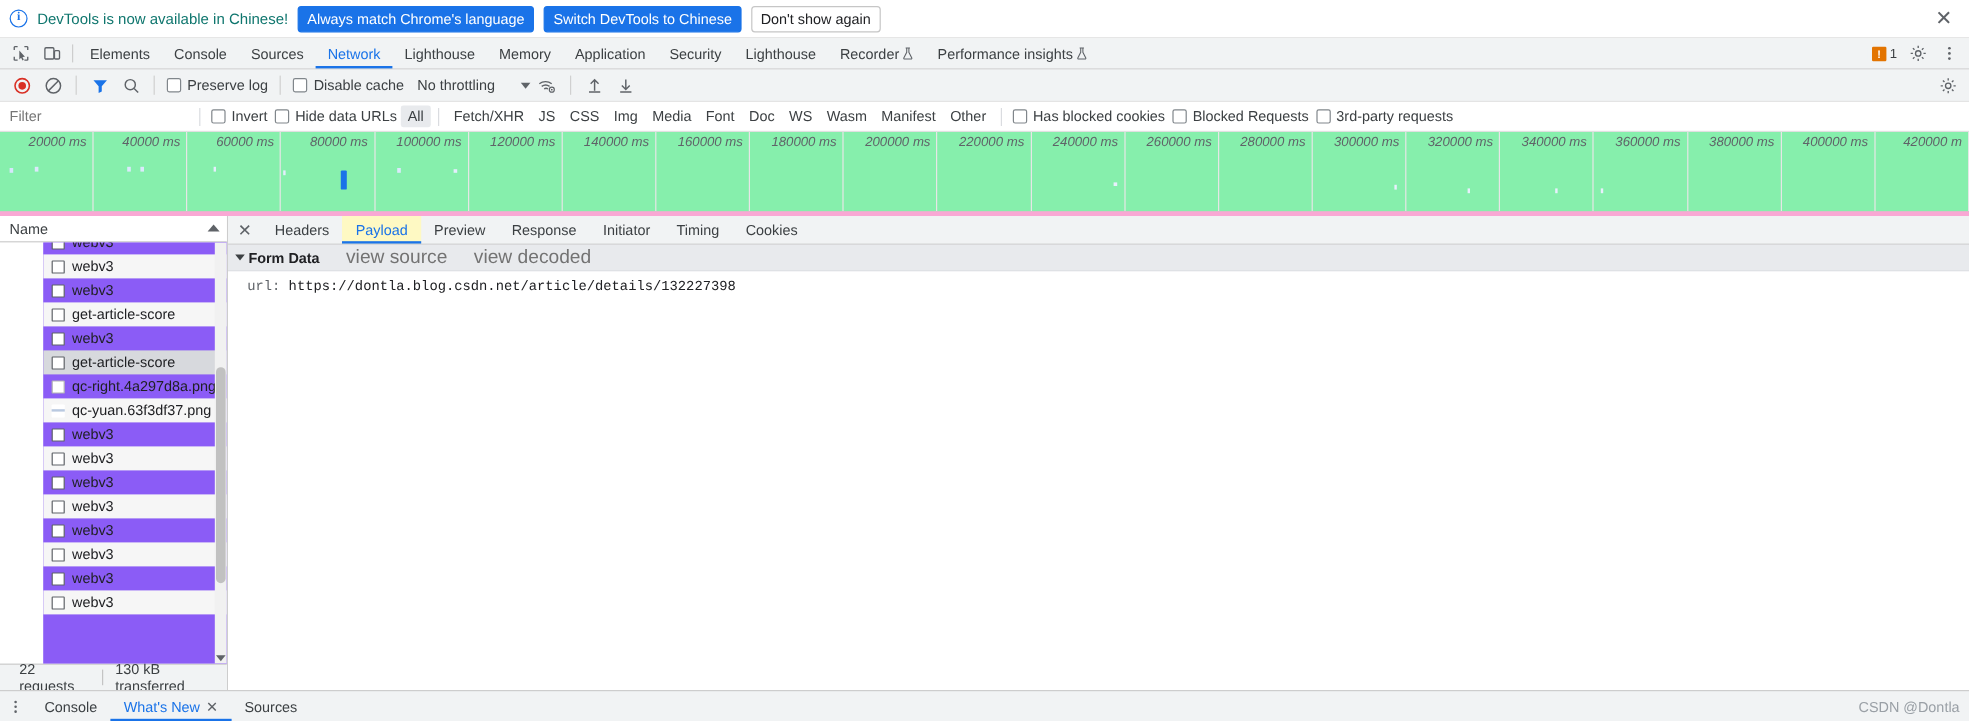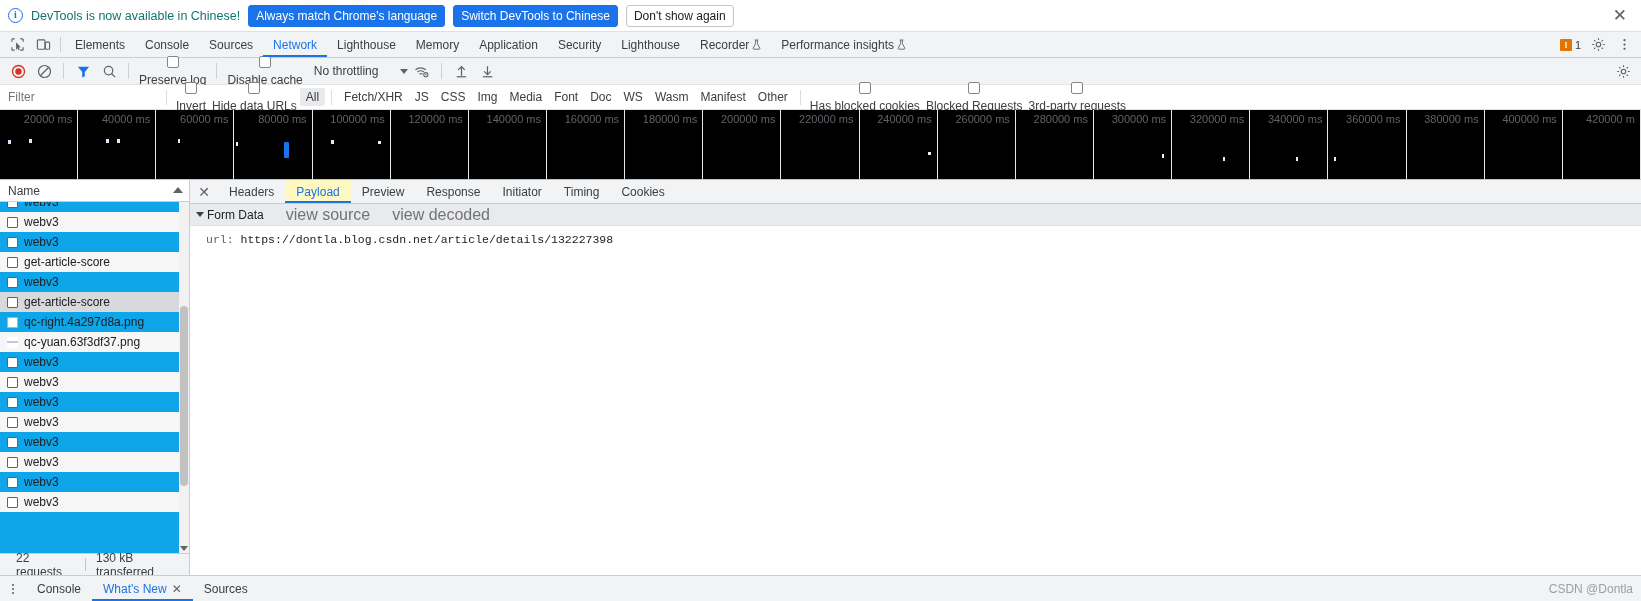--- a/index.html
+++ b/index.html
@@ -91,21 +91,21 @@
     background: #f1f3f4; border-bottom: 1px solid #e4e4e4;
     display: flex; align-items: center; padding: 0 6px; gap: 2px;
   }
   .ticon {
     width: 24px; height: 22px; display: flex; align-items: center;
     justify-content: center; cursor: pointer; color: #5f6368; border-radius: 2px;
   }
   .vsep { width: 1px; height: 16px; background: #d0d0d0; margin: 0 5px; }
   .cbox {
     display: flex; align-items: center; gap: 5px; cursor: pointer;
-    font-size: 12px; color: #3c4043; white-space: nowrap; padding: 0 3px; flex-direction: column;
+    font-size: 12px; color: #3c4043; white-space: nowrap; padding: 0 3px;
   }
   .cbsq {
     width: 12px; height: 12px; border: 1px solid #80868b;
     border-radius: 2px; background: #fff; flex: 0 0 12px;
   }
   .throttle-sel {
     display: flex; align-items: center; gap: 22px; font-size: 12px;
     color: #3c4043; cursor: pointer; padding-left: 6px;
   }
   .caret-dn {
@@ -127,22 +127,22 @@
   }
   .fsep { width: 1px; height: 15px; background: #dadce0; margin: 0 6px; }
   .ftype {
     font-size: 12px; color: #3c4043; padding: 2px 6px; cursor: pointer;
     border-radius: 2px; white-space: nowrap;
   }
   .ftype.sel { background: #e8eaed; }
 
   
   .overview {
-    flex: 0 0 70px; position: relative; background: #000000;
-    border-bottom: 1px solid #f9a8d4; overflow: hidden;
+    flex: 0 0 70px; position: relative; background: #86efac;
+    border-bottom: 4px solid #f9a8d4; overflow: hidden; font-style: italic;
   }
   .ovgrid { position: absolute; inset: 0; display: flex; }
   .ovcell {
     flex: 1 0 0; border-right: 1px solid #e6e6e6; position: relative;
   }
   .ovlabel {
     position: absolute; top: 3px; right: 5px;
     font-size: 11px; color: #5f6368; white-space: nowrap;
   }
   .ovbar { position: absolute; background: #1a73e8; border-radius: 1px; }
@@ -159,21 +159,21 @@
   .reqhead {
     height: 22px; flex: 0 0 22px; display: flex; align-items: center;
     border-bottom: 1px solid #cdcdcd; background: #fff;
     font-size: 12px; color: #3c4043; padding-left: 8px; position: relative;
   }
   .sortarrow {
     position: absolute; right: 6px; top: 7px;
     width: 0; height: 0; border-left: 5px solid transparent;
     border-right: 5px solid transparent; border-bottom: 6px solid #5f6368;
   }
-  .reqlist { flex: 1 1 auto; overflow: hidden; position: relative; background: #0ea5e9; }
+  .reqlist { flex: 1 1 auto; overflow: hidden; position: relative; background: #8b5cf6; margin-left: 36px; }
   .reqrow {
     height: 20px; display: flex; align-items: center; gap: 6px;
     padding-left: 7px; font-size: 12px; color: #202124;
     cursor: pointer; white-space: nowrap; overflow: hidden;
   }
   .reqrow.odd { background: #f6f6f6; }
   .reqrow.sel { background: #d7d9dd; }
   .ricon {
     width: 11px; height: 11px; border: 1.2px solid #5f6368;
     border-radius: 1px; flex: 0 0 11px; background: #fff;
@@ -228,21 +228,21 @@
   .formhead {
     height: 22px; flex: 0 0 22px; display: flex; align-items: center;
     background: #e8eaed; border-bottom: 1px solid #dfe1e5;
     font-size: 12px; color: #202124; padding-left: 6px; gap: 0;
   }
   .twisty {
     width: 0; height: 0; border-left: 4px solid transparent;
     border-right: 4px solid transparent; border-top: 5px solid #3c4043;
     margin-right: 3px; cursor: pointer;
   }
-  .formtitle { font-weight: normal; font-size: 12px; }
+  .formtitle { font-weight: bold; font-size: 12px; }
   .flink {
     font-size: 16px; color: #737373; cursor: pointer; margin-left: 22px;
   }
   .formbody { flex: 1 1 auto; padding: 6px 0 0 16px; overflow: hidden; }
   .kvline {
     font-family: "Liberation Mono", monospace; font-size: 11.5px;
     color: #202124; white-space: nowrap; line-height: 16px;
   }
   .kvkey { color: #5f6368; }
 

